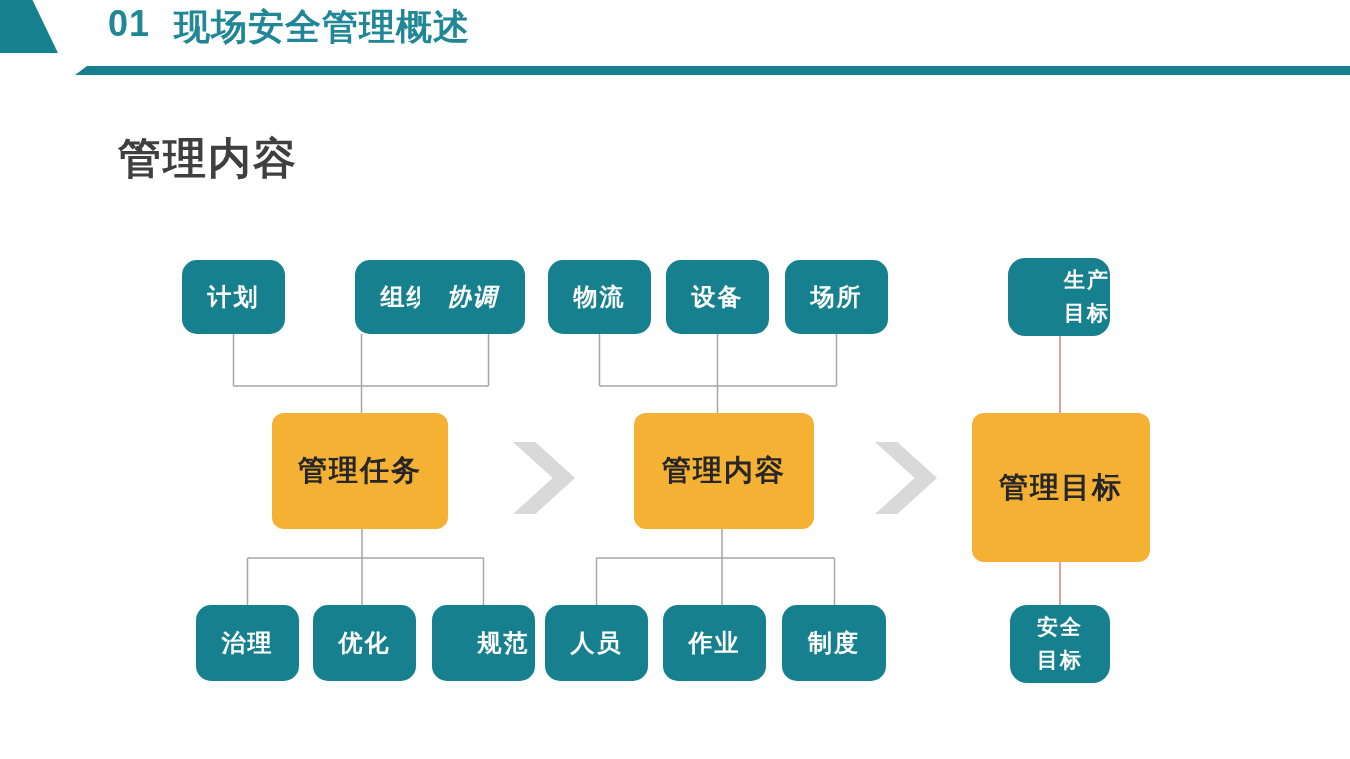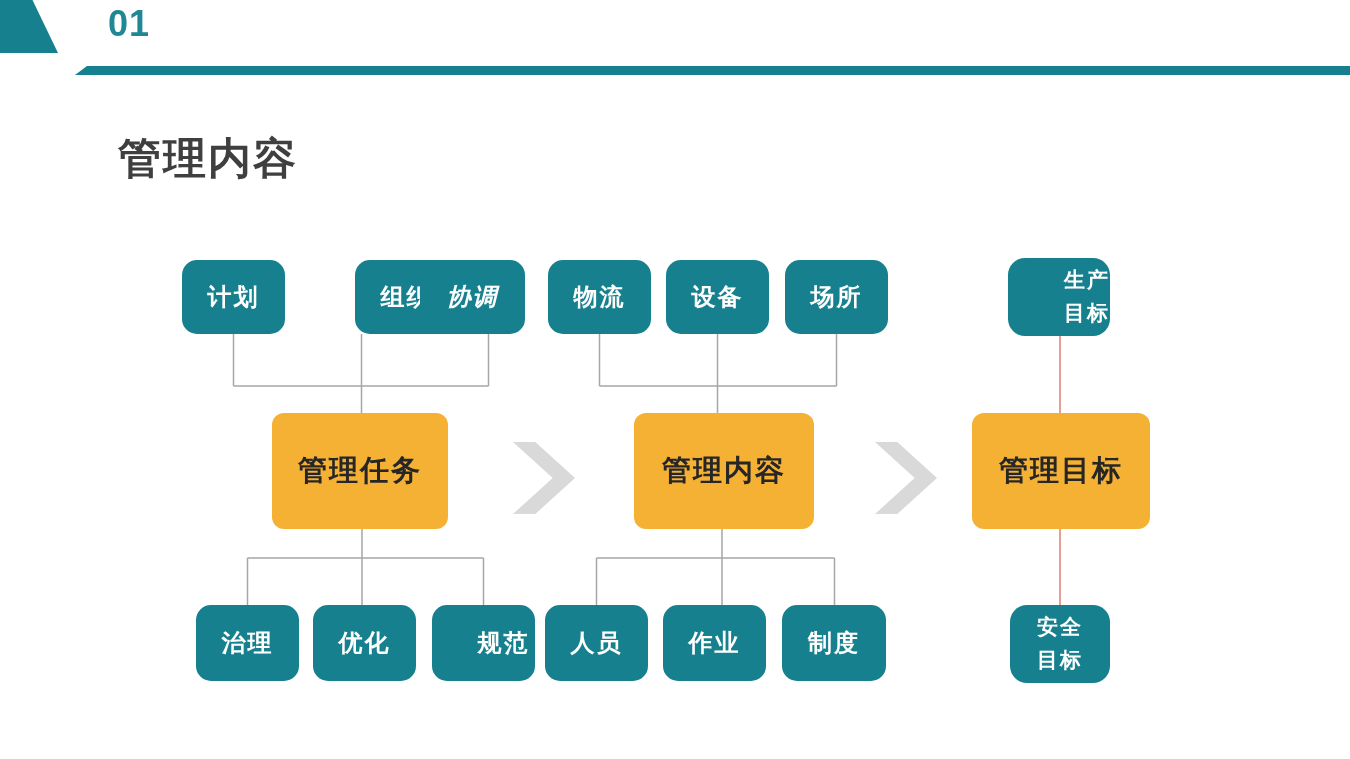--- a/index.html
+++ b/index.html
@@ -68,20 +68,21 @@
   .gray-lines path { stroke: var(--connector_gray); stroke-width: 1.5; fill: none; }
   .red-lines  path { stroke: var(--connector_red);  stroke-width: 1.5; fill: none; }
 </style>
 </head>
 <body>
 
 <div class="abs deco-shape"></div>
 <div class="abs header-rule"></div>
 <div class="abs header-text">
   <span>01</span>
+  <span>现场安全管理概述</span>
 </div>
 
 <div class="abs page-title">管理内容</div>
 
 <svg class="abs connectors" width="1350" height="759" viewBox="0 0 1350 759">
   <g class="gray-lines">
     <path d="M233.5 334 V386 M488.5 334 V386 M233.5 386 H488.5 M361.5 334 V413
              M599.5 334 V386 M836.5 334 V386 M599.5 386 H836.5 M717.5 334 V413
              M247.5 558 V605 M483.5 558 V605 M247.5 558 H483.5 M362 529 V605
              M596.5 558 V605 M834.5 558 V605 M596.5 558 H834.5 M722 529 V605"></path>
@@ -100,21 +101,21 @@
 
 <div class="abs tbox tall" style="left:1008px; top:258px; width:102px; height:78px;align-items:flex-end;">
   <span>生产</span>
   <span>目标</span>
 </div>
 
 <div class="abs obox" style="left:272px; top:413px; width:176px; height:116px;">管理任务</div>
 <div class="abs chevron" style="left:513px; top:442px;"></div>
 <div class="abs obox" style="left:634px; top:413px; width:180px; height:116px;">管理内容</div>
 <div class="abs chevron" style="left:875px; top:442px;"></div>
-<div class="abs obox" style="left:972px; top:413px; width:178px; height:116px;">管理目标</div>
+<div class="abs obox" style="left:972px; top:413px; width:178px; height:149px;">管理目标</div>
 
 <div class="abs tbox" style="left:196px; top:605px; width:103px; height:76px;">治理</div>
 <div class="abs tbox" style="left:313px; top:605px; width:103px; height:76px;">优化</div>
 <div class="abs tbox" style="left:432px; top:605px; width:103px; height:76px;padding-left:40px;">规范</div>
 <div class="abs tbox" style="left:545px; top:605px; width:103px; height:76px;">人员</div>
 <div class="abs tbox" style="left:663px; top:605px; width:103px; height:76px;">作业</div>
 <div class="abs tbox" style="left:782px; top:605px; width:104px; height:76px;">制度</div>
 
 <div class="abs tbox tall" style="left:1010px; top:605px; width:100px; height:78px;">
   <span>安全</span>

